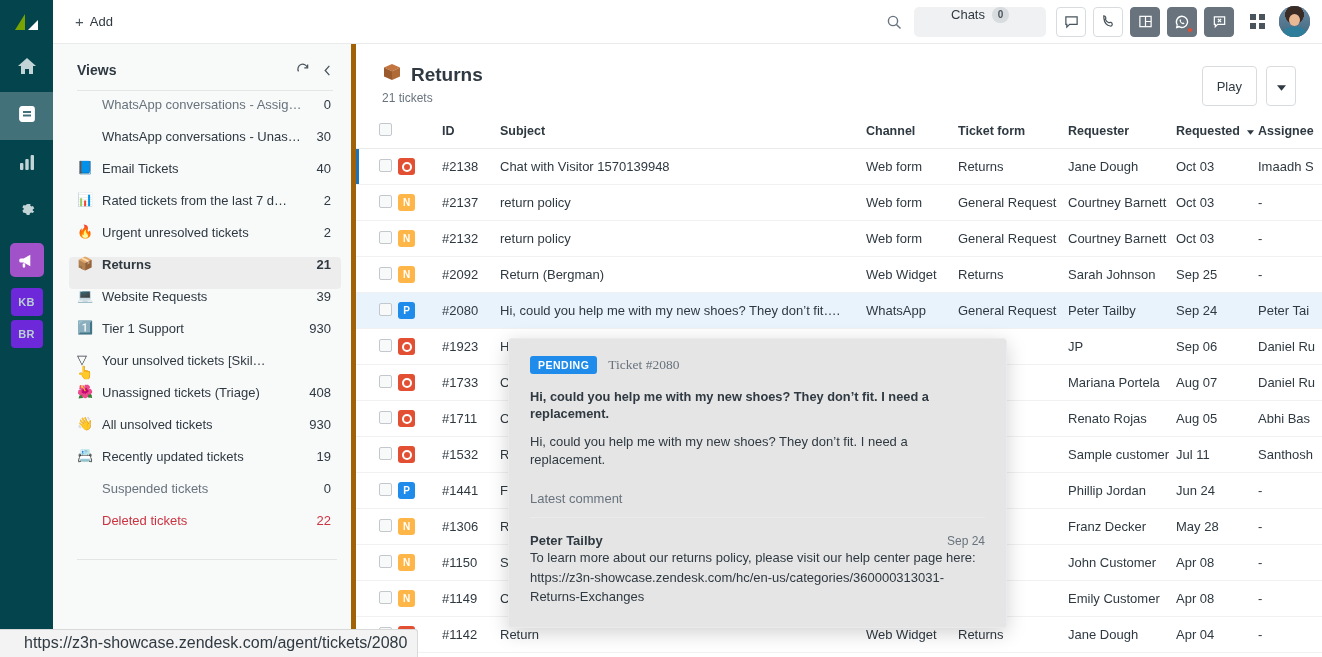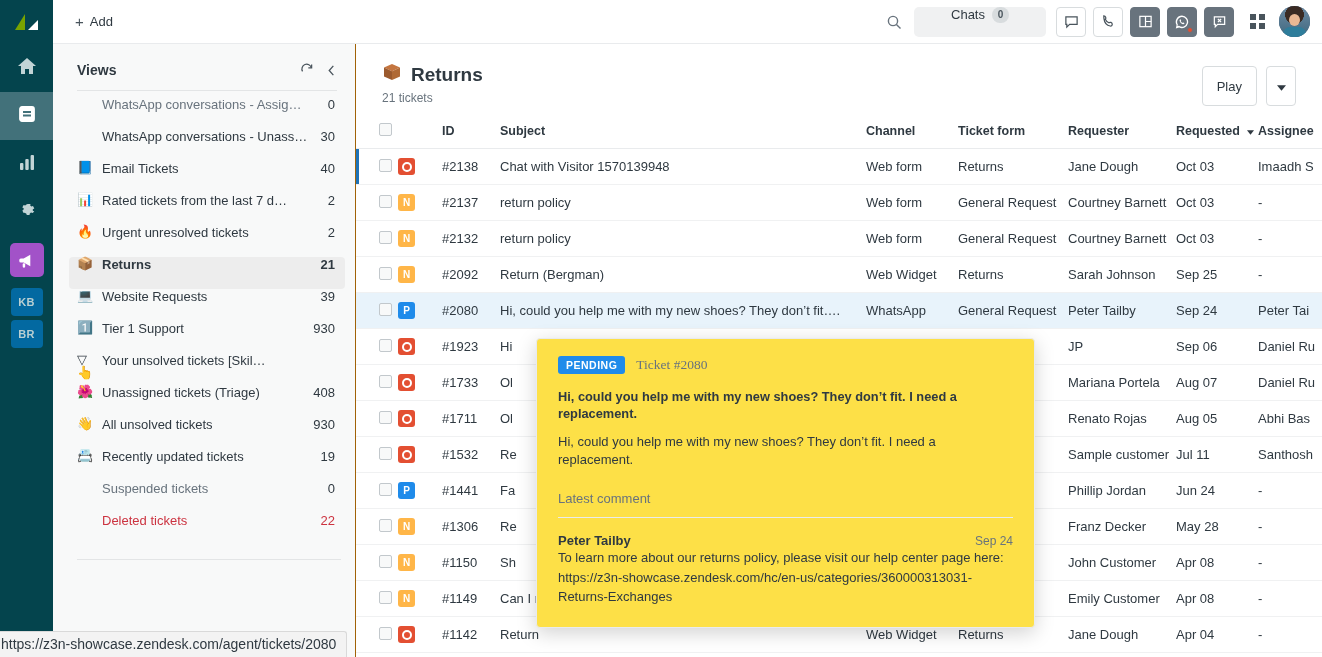--- a/index.html
+++ b/index.html
@@ -24,21 +24,21 @@
     display: flex; align-items: center; justify-content: center;
   }
   .rail-item {
     width: 53px; height: 48px;
     display: flex; align-items: center; justify-content: center;
     color: #c2d4d6;
   }
   .rail-item.active { background: #42717a; }
   .rail-badge {
     width: 32px; height: 28px; border-radius: 4px;
-    background: #0369a1; color: #b9cfd2;
+    background: #6d28d9; color: #b9cfd2;
     display: flex; align-items: center; justify-content: center;
     font-size: 11px; font-weight: bold; letter-spacing: .4px;
     margin-top: 4px;
   }
   .rail-promo {
     width: 34px; height: 34px; border-radius: 5px; background: #a252c8;
     display: flex; align-items: center; justify-content: center;
   }
   .rail-bottom {
     position: absolute; bottom: 6px; left: 0; width: 53px;
@@ -96,21 +96,21 @@
      border-radius: 50%; background: #e9b894; }
   .av-body { position: absolute; left: 4px; bottom: 0; width: 23px; height: 10px;
      border-radius: 7px 7px 0 0; background: #2e7d9b; }
 
   
   .body-row { flex: 1; display: flex; min-height: 0; }
 
   
   .views {
     width: 303px; flex: 0 0 303px; background: #f8f9f9;
-    border-right: 1px solid #a16207;
+    border-right: 5px solid #a16207;
     padding: 18px 18px 0 24px; position: relative; overflow: hidden;
   }
   .views-head {
     display: flex; align-items: center; padding-bottom: 12px;
     border-bottom: 1px solid #e3e5e6; margin-bottom: 6px;
   }
   .views-title { font-size: 14px; font-weight: bold; color: #2f3941; flex: 1; }
   .views-icon { color: #49545c; margin-left: 12px; display: flex; align-items: center; }
   .view-row {
     display: flex; align-items: flex-start; height: 32px;
@@ -175,22 +175,22 @@
     align-items: center; justify-content: center;
     color: #fff; font-size: 10px; font-weight: bold; line-height: 1;
   }
   .stat.O { background: #e34f32; }
   .stat.N { background: #ffb648; }
   .stat.P { background: #1f8bea; }
   .stat.O::after { content: ""; width: 6px; height: 6px; border: 2px solid #fff; border-radius: 50%; }
 
   
   .popup {
-    position: absolute; left: 536px; top: 338px; width: 499px;
-    background: #fde047; border: 1px solid #e9ebed; border-radius: 4px;
+    position: absolute; left: 508px; top: 338px; width: 499px;
+    background: #e5e5e5; border: 1px solid #e9ebed; border-radius: 4px;
     box-shadow: 0 5px 20px rgba(0,0,0,.18);
     padding: 17px 21px 20px 21px; z-index: 20;
   }
   .pp-head { display: flex; align-items: center; gap: 11px; }
   .pp-badge {
     background: #1f8bea; color: #fff; font-size: 10.5px; font-weight: bold;
     letter-spacing: .5px; border-radius: 3px; padding: 3px 8px;
   }
   .pp-ticket { font-size: 13.5px; color: #68737d; font-family: Liberation Serif, serif; }
   .pp-subject { font-size: 12.8px; font-weight: bold; color: #2f3941; margin-top: 14px; line-height: 1.35; }
@@ -198,22 +198,22 @@
   .pp-latest { font-size: 13px; color: #68737d; margin-top: 21px; padding-bottom: 11px; border-bottom: 1px solid #e9ebed; }
   .pp-crow { display: flex; align-items: baseline; margin-top: 15px; }
   .pp-author { font-size: 13px; font-weight: bold; color: #2f3941; flex: 1; }
   .pp-date { font-size: 12px; color: #68737d; }
   .pp-body { font-size: 13px; color: #2f3941; line-height: 1.5; word-break: break-word; }
 
   
   .statusbar {
     position: absolute; left: 0; bottom: 0; z-index: 40;
     background: #f3f3f3; border: 1px solid #d9d9d9; border-left: none; border-bottom: none;
-    border-radius: 0 3px 0 0; padding: 4px 10px 5px 1px;
-    font-size: 14px; color: #2f3941;
+    border-radius: 0 3px 0 0; padding: 4px 10px 5px 24px;
+    font-size: 16px; color: #2f3941;
   }
 </style>
 </head>
 <body>
 
 <div id="app">
 
   <div class="rail">
     <div class="rail-logo">
       <svg width="26" height="22" viewBox="0 0 26 22">

